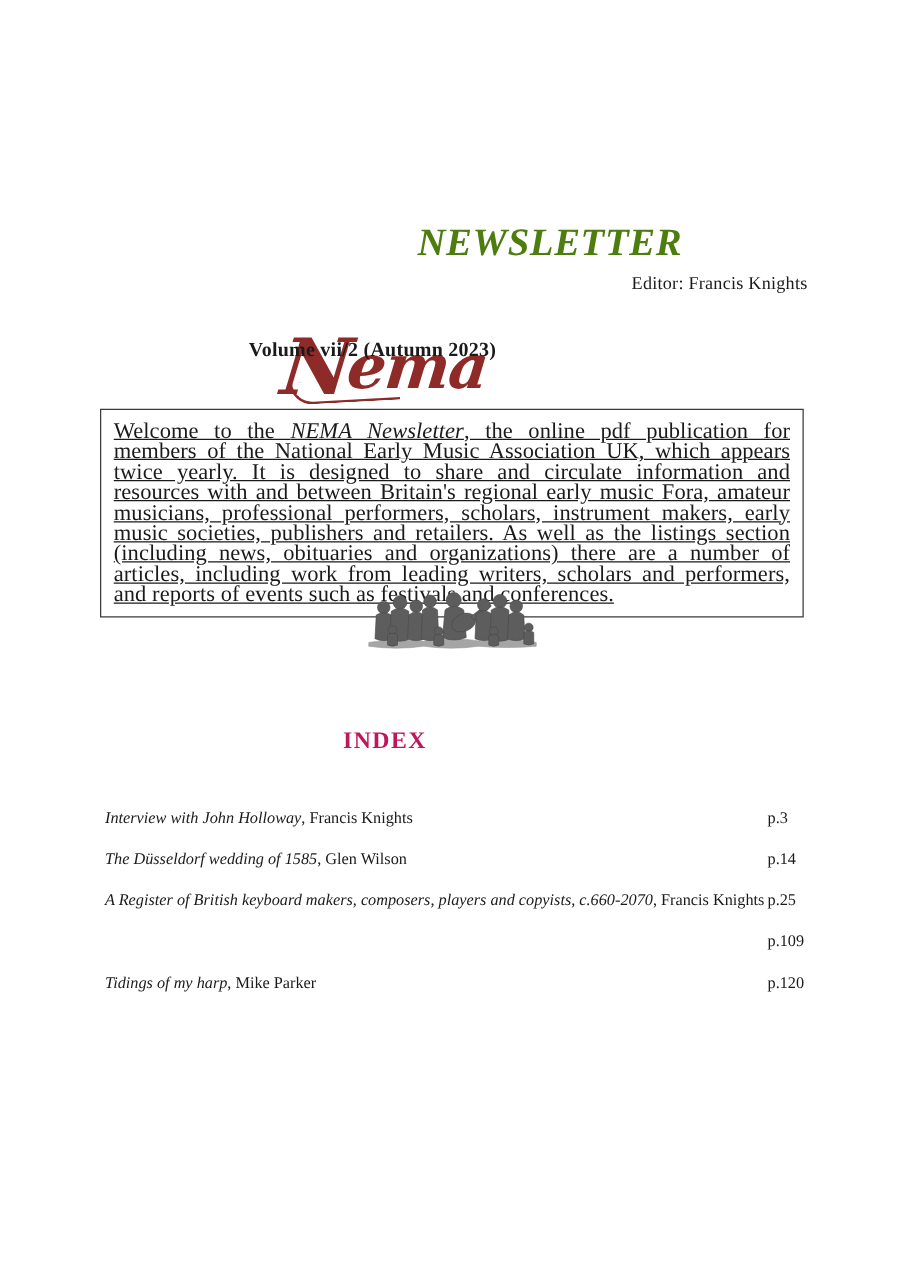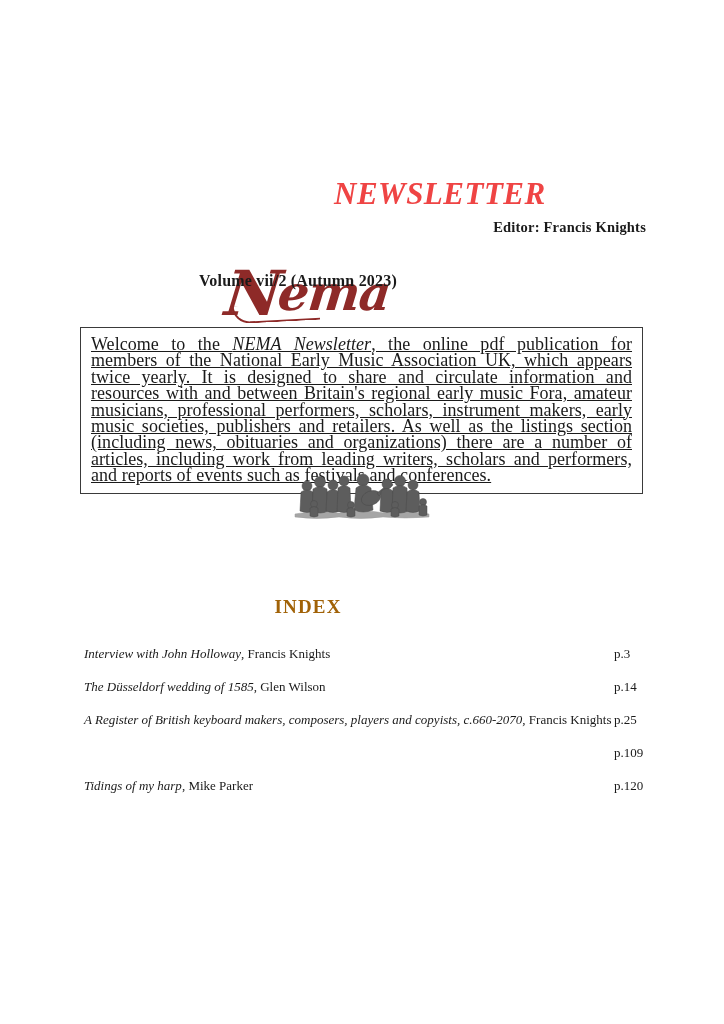--- a/index.html
+++ b/index.html
@@ -58,28 +58,28 @@
   }
   .newsletter-title {
     position: absolute;
     left: 334px;
     top: 176px;
     font-family: "Liberation Serif", "DejaVu Serif", serif;
     font-style: italic;
     font-weight: bold;
     font-size: 31px;
     letter-spacing: 0.5px;
-    color: #ef4444;
+    color: #4d7c0f;
   }
   .editor-line {
     position: absolute;
     right: 78px;
     top: 219px;
     font-size: 14.5px;
-    font-weight: bold;
+    font-weight: normal;
     letter-spacing: 0.2px;
   }
 
   
   .volume-line {
     position: absolute;
     left: 0;
     top: 272px;
     width: 596px;
     text-align: center;
@@ -119,27 +119,27 @@
     text-align: center;
   }
   .ornament svg {
     display: inline-block;
   }
 
   
   .index-heading {
     position: absolute;
     left: 0;
-    top: 596px;
+    top: 582px;
     width: 616px;
     text-align: center;
     font-size: 19px;
     font-weight: bold;
     letter-spacing: 1.2px;
-    color: #a16207;
+    color: #be185d;
   }
 
   
   .index-list {
     position: absolute;
     left: 84px;
     top: 645px;
     width: 560px;
   }
   .index-row {

